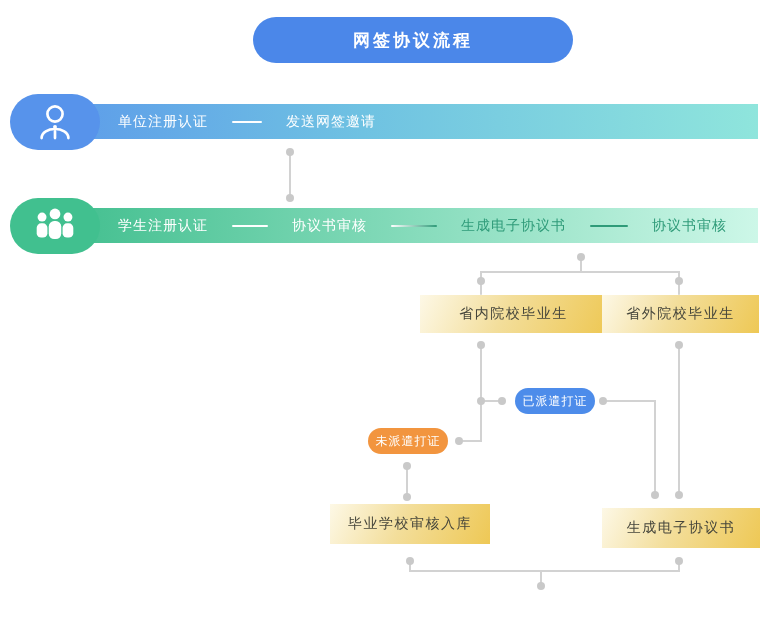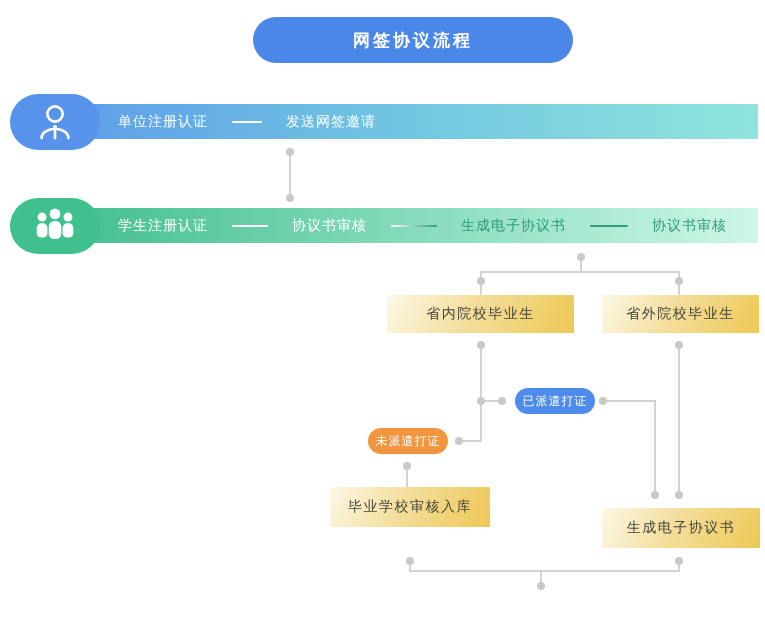--- a/index.html
+++ b/index.html
@@ -38,23 +38,23 @@
   .dash-w36{width:36px;}
   .dash-w46{width:46px;background:linear-gradient(90deg,#ffffff 0%,#2F9B79 100%);}
   .dash-w38{width:38px;background:#2F9B79;}
 
   
   .gold-box{
     position:absolute;z-index:2;display:flex;align-items:center;justify-content:center;
     background:linear-gradient(115deg,#FDF8E6 0%,#F3DE9B 45%,#EEC855 100%);
   }
   .gold-box span{color:#45453B;font-size:14px;letter-spacing:1.5px;}
-  .box-in{left:387px;top:295px;width:187px;height:38px;}
+  .box-in{left:420px;top:295px;width:187px;height:38px;}
   .box-out{left:602px;top:295px;width:157px;height:38px;}
-  .box-school{left:330px;top:487px;width:160px;height:40px;}
+  .box-school{left:330px;top:504px;width:160px;height:40px;}
   .box-hr{left:602px;top:508px;width:158px;height:40px;}
 
   
   .mini-pill{
     position:absolute;z-index:2;height:26px;border-radius:13px;
     display:flex;align-items:center;justify-content:center;
   }
   .mini-pill span{color:#ffffff;font-size:12px;letter-spacing:1px;}
   .pill-dispatched{left:515px;top:388px;width:80px;background:#4D8CEA;}
   .pill-notdispatched{left:368px;top:428px;width:80px;background:#F2953F;}

